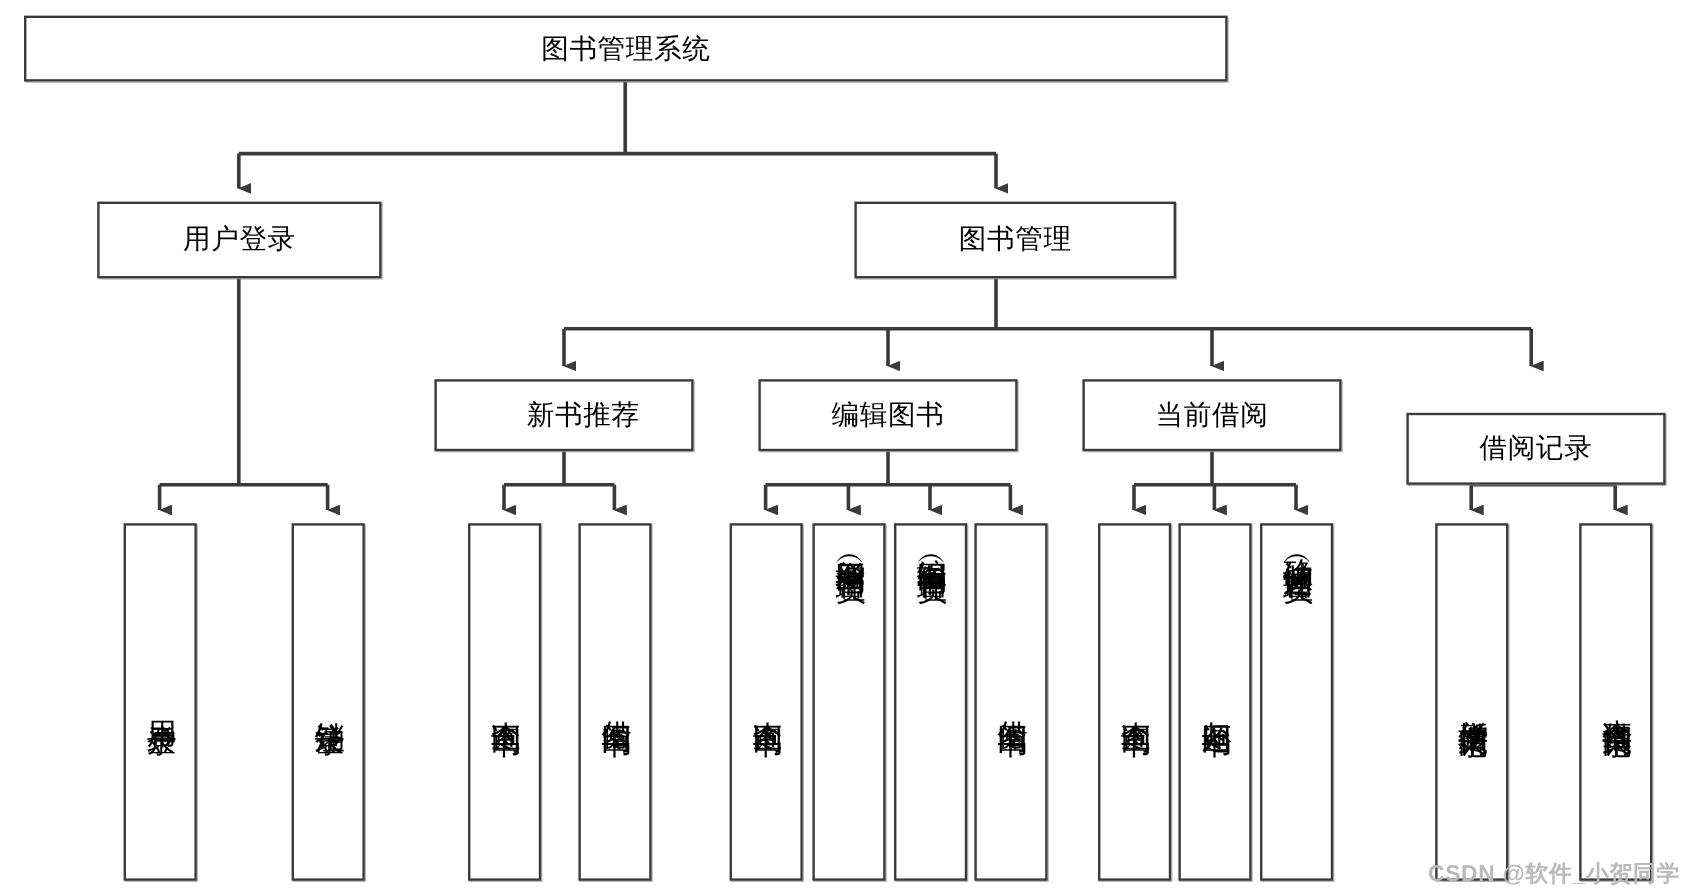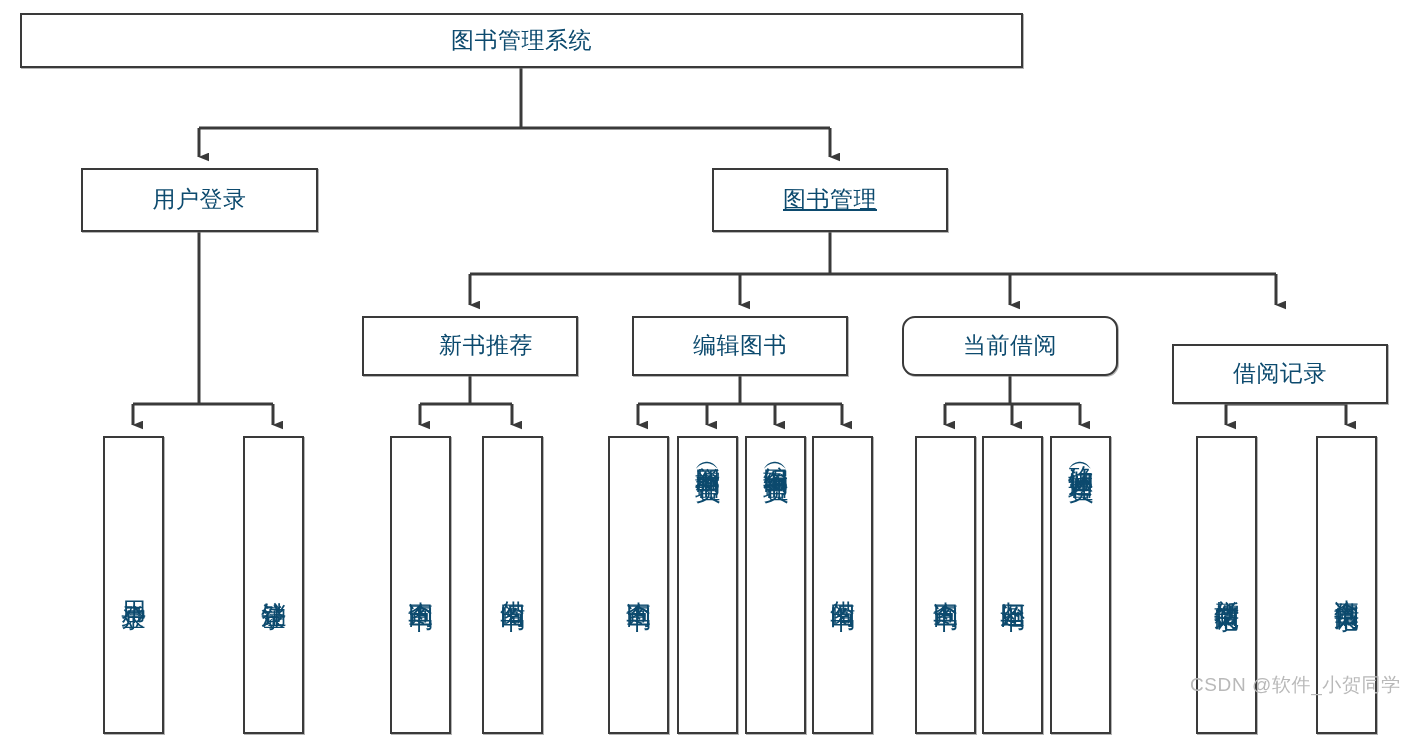--- a/index.html
+++ b/index.html
@@ -28,21 +28,21 @@
   }
   .node {
     position: absolute;
     box-sizing: border-box;
     background: #ffffff;
     border: 2px solid #3a3a3a;
     box-shadow: 1px 1px 0 0 rgba(120,120,120,0.55);
     display: flex;
     align-items: center;
     justify-content: center;
-    color: #0c4a6e;
+    color: #000000;
   }
   .node .label {
     display: block;
     text-align: center;
     line-height: 1.12;
     letter-spacing: 0.5px;
     white-space: nowrap;
   }
   .node.horizontal .label {
     font-size: 23px;
@@ -131,31 +131,31 @@
     </g>
   </svg>
 
   <div class="node root horizontal" style="left:20px; top:13px; width:1003px; height:55px;">
     <span class="label">图书管理系统</span>
   </div>
 
   <div class="node horizontal" style="left:81px; top:168px; width:237px; height:64px;">
     <span class="label">用户登录</span>
   </div>
-  <div class="node horizontal" style="left:712px; top:168px; width:236px; height:64px;text-decoration:underline;">
+  <div class="node horizontal" style="left:712px; top:168px; width:268px; height:64px;">
     <span class="label">图书管理</span>
   </div>
 
   <div class="node horizontal" style="left:362px; top:316px; width:216px; height:60px;padding-left:32px;">
     <span class="label">新书推荐</span>
   </div>
   <div class="node horizontal" style="left:632px; top:316px; width:216px; height:60px;">
     <span class="label">编辑图书</span>
   </div>
-  <div class="node horizontal" style="left:902px; top:316px; width:216px; height:60px;border-radius:13px;">
+  <div class="node horizontal" style="left:902px; top:316px; width:216px; height:60px;">
     <span class="label">当前借阅</span>
   </div>
   <div class="node horizontal" style="left:1172px; top:316px; width:216px; height:60px;margin-top:28px;">
     <span class="label">借阅记录</span>
   </div>
 
   <div class="node vertical center-text" style="left:103px; top:436px; width:61px; height:298px;">
     <span class="label">用户登录</span>
   </div>
   <div class="node vertical center-text" style="left:243px; top:436px; width:61px; height:298px;">
@@ -192,15 +192,15 @@
     <span class="label">确认归还（管理员）</span>
   </div>
 
   <div class="node vertical center-text" style="left:1196px; top:436px; width:61px; height:298px;">
     <span class="label">新增借阅记录</span>
   </div>
   <div class="node vertical center-text" style="left:1316px; top:436px; width:61px; height:298px;">
     <span class="label">查询借阅记录</span>
   </div>
 
-  <div class="watermark" style="left:1190px; top:672px;">CSDN @软件_小贺同学</div>
+  <div class="watermark" style="left:1190px; top:715px;font-weight:bold;">CSDN @软件_小贺同学</div>
 
 </div>
 
 </body></html>

